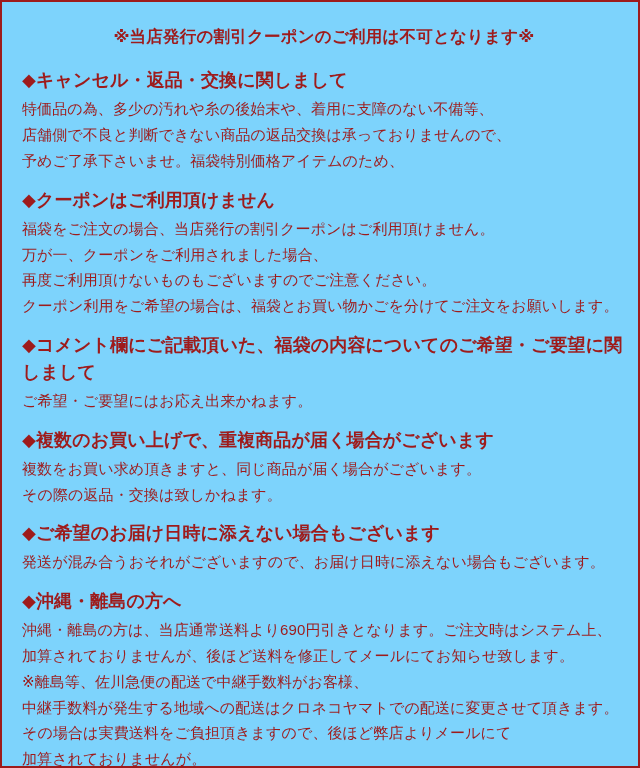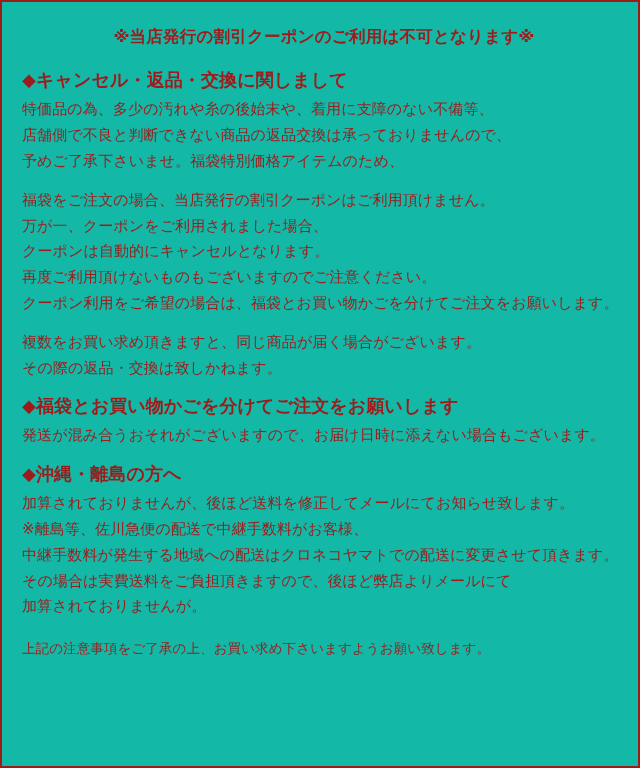--- a/index.html
+++ b/index.html
@@ -11,21 +11,21 @@
     height: 768px;
     background: #ffffff;
     font-family: "Liberation Sans", "DejaVu Sans", sans-serif;
     overflow: hidden;
   }
   .page {
     box-sizing: border-box;
     width: 640px;
     height: 768px;
     border: 2px solid #9e1b1b;
-    background: #14b8a6;
+    background: #7dd3fc;
     padding: 22px 12px 10px 20px;
     color: #9e1b1b;
   }
   .headline {
     text-align: center;
     font-size: 16.5px;
     font-weight: bold;
     color: #9e1b1b;
     letter-spacing: 0.2px;
     margin: 2px 0 20px 0;
@@ -65,40 +65,46 @@
   <div class="headline">※当店発行の割引クーポンのご利用は不可となります※</div>
 
   <div class="section">
     <div class="sec-title">◆キャンセル・返品・交換に関しまして</div>
     <div class="body-line">特価品の為、多少の汚れや糸の後始末や、着用に支障のない不備等、</div>
     <div class="body-line">店舗側で不良と判断できない商品の返品交換は承っておりませんので、</div>
     <div class="body-line">予めご了承下さいませ。福袋特別価格アイテムのため、</div>
   </div>
 
   <div class="section">
+    <div class="sec-title">◆クーポンはご利用頂けません</div>
     <div class="body-line">福袋をご注文の場合、当店発行の割引クーポンはご利用頂けません。</div>
     <div class="body-line">万が一、クーポンをご利用されました場合、</div>
-    <div class="body-line">クーポンは自動的にキャンセルとなります。</div>
     <div class="body-line">再度ご利用頂けないものもございますのでご注意ください。</div>
     <div class="body-line">クーポン利用をご希望の場合は、福袋とお買い物かごを分けてご注文をお願いします。</div>
   </div>
 
+  <div class="section">
+    <div class="sec-title">◆コメント欄にご記載頂いた、福袋の内容についてのご希望・ご要望に関しまして</div>
+    <div class="body-line">ご希望・ご要望にはお応え出来かねます。</div>
+  </div>
 
   <div class="section">
+    <div class="sec-title">◆複数のお買い上げで、重複商品が届く場合がございます</div>
     <div class="body-line">複数をお買い求め頂きますと、同じ商品が届く場合がございます。</div>
     <div class="body-line">その際の返品・交換は致しかねます。</div>
   </div>
 
   <div class="section">
-    <div class="sec-title">◆福袋とお買い物かごを分けてご注文をお願いします</div>
+    <div class="sec-title">◆ご希望のお届け日時に添えない場合もございます</div>
     <div class="body-line">発送が混み合うおそれがございますので、お届け日時に添えない場合もございます。</div>
   </div>
 
   <div class="section">
     <div class="sec-title">◆沖縄・離島の方へ</div>
+    <div class="body-line">沖縄・離島の方は、当店通常送料より690円引きとなります。ご注文時はシステム上、</div>
     <div class="body-line">加算されておりませんが、後ほど送料を修正してメールにてお知らせ致します。</div>
     <div class="body-line">※離島等、佐川急便の配送で中継手数料がお客様、</div>
     <div class="body-line">中継手数料が発生する地域への配送はクロネコヤマトでの配送に変更させて頂きます。</div>
     <div class="body-line">その場合は実費送料をご負担頂きますので、後ほど弊店よりメールにて</div>
     <div class="body-line">加算されておりませんが。</div>
   </div>
 
   <div class="footer-note">上記の注意事項をご了承の上、お買い求め下さいますようお願い致します。</div>
 
 </div>

